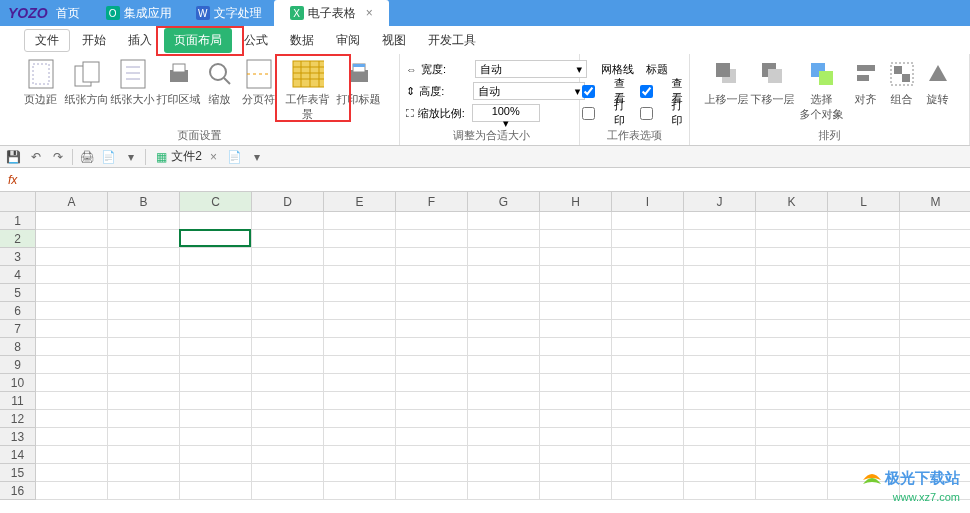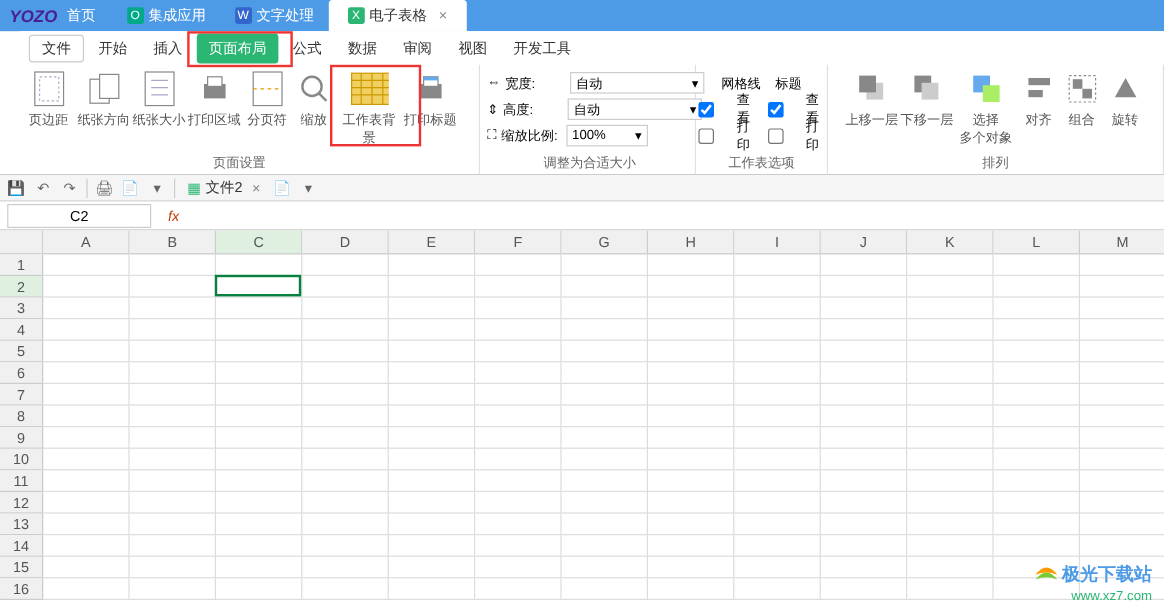--- a/index.html
+++ b/index.html
@@ -24,21 +24,21 @@
 .rg-items { display: flex; gap: 2px; }
 .rg-item { display: flex; flex-direction: column; align-items: center; width: 44px; gap: 2px; color: #555; cursor: pointer; }
 .rg-icon { width: 32px; height: 32px; display: flex; align-items: center; justify-content: center; }
 .rg-label { font-size: 11px; text-align: center; }
 .rg-title { font-size: 11px; color: #666; margin-top: auto; padding: 2px 0; }
 .highlight2 { position: absolute; border: 2px solid #e33; top: 54px; left: 275px; width: 76px; height: 68px; pointer-events: none; }
 
 .rg-ctrl-row { display: flex; align-items: center; gap: 4px; font-size: 11px; height: 22px; }
 .rg-ctrl-label { min-width: 50px; }
 .rg-select { border: 1px solid #ccc; width: 112px; height: 18px; font-size: 11px; padding: 0 4px; display: flex; align-items: center; justify-content: space-between; background: #fff; }
-.rg-select-small { width: 68px; }
+.rg-select-small { width: 68px; flex-direction: column; }
 .checkbox-wrap { display: flex; align-items: center; gap: 19px; }
 
 .qat-bar { height: 22px; background: #f5f5f5; border-bottom: 1px solid #ccc; display: flex; align-items: center; padding: 0 4px; gap: 2px; }
 .qat-icon { width: 20px; height: 20px; display: flex; align-items: center; justify-content: center; color: #666; cursor: pointer; }
 .qat-sep { width: 1px; height: 16px; background: #ccc; margin: 0 2px; }
 .doc-tab { display: flex; align-items: center; gap: 4px; padding: 0 6px; color: #333; }
 .doc-close { color: #888; margin-left: 4px; }
 
 .formula-bar { height: 24px; background: #fff; border-bottom: 1px solid #ccc; display: flex; align-items: center; }
 .name-box { width: 120px; height: 20px; border: 1px solid #ccc; margin: 0 6px; display: flex; align-items: center; justify-content: center; font-size: 12px; }
@@ -129,37 +129,37 @@
       </div>
       <div class="rg-item">
         <span class="rg-icon">
             <svg width="28" height="28">
               <rect x="5" y="10" width="18" height="12" fill="#888"></rect>
               <rect x="8" y="4" width="12" height="8" fill="#fff" stroke="#888"></rect>
             </svg>
           </span>
         <span class="rg-label">打印区域</span>
       </div>
+      <div class="rg-item" style="width:34px;">
+        <span class="rg-icon">
+            <svg width="26" height="26">
+              <circle cx="11" cy="11" r="8" fill="none" stroke="#888" stroke-width="2"></circle>
+              <path d="M17 17l6 6" stroke="#888" stroke-width="2"></path>
+            </svg>
+          </span>
+        <span class="rg-label">缩放</span>
+      </div>
       <div class="rg-item" style="width:40px;">
         <span class="rg-icon">
             <svg width="26" height="30">
               <rect x="1" y="1" width="24" height="28" fill="#fff" stroke="#888"></rect>
               <path d="M1 15h24" stroke="#e90" stroke-dasharray="3"></path>
             </svg>
           </span>
         <span class="rg-label">分页符</span>
-      </div>
-      <div class="rg-item" style="width:34px;">
-        <span class="rg-icon">
-            <svg width="26" height="26">
-              <circle cx="11" cy="11" r="8" fill="none" stroke="#888" stroke-width="2"></circle>
-              <path d="M17 17l6 6" stroke="#888" stroke-width="2"></path>
-            </svg>
-          </span>
-        <span class="rg-label">缩放</span>
       </div>
       <div class="rg-item" style="width:54px;">
         <span class="rg-icon">
             <svg width="38" height="28">
               <rect x="1" y="1" width="36" height="26" fill="#f0d060" stroke="#c90"></rect>
               <path d="M1 7h36M1 13h36M1 19h36M9 1v26M18 1v26M27 1v26" stroke="#c90"></path>
             </svg>
           </span>
         <span class="rg-label">工作表背景</span>
       </div>
@@ -308,23 +308,20 @@
   <div class="doc-tab">
     <span style="color:#2bb673;">▦</span>
     <span>文件2</span>
     <span class="doc-close">×</span>
   </div>
   <span class="qat-icon">📄</span>
   <span class="qat-icon">▾</span>
 </div>
 
 <div class="formula-bar">
-  <div class="name-box">
-      <span>C2</span>
-    </div>
   <span class="fx-label">fx</span>
   <input class="formula-input" style="">
 </div>
 
 <div class="sheet-area">
   <div class="corner"></div>
   <div class="col-headers" id="colh">
       <div class="col-h">A</div>
       <div class="col-h">B</div>
       <div class="col-h col-h-active">C</div>

